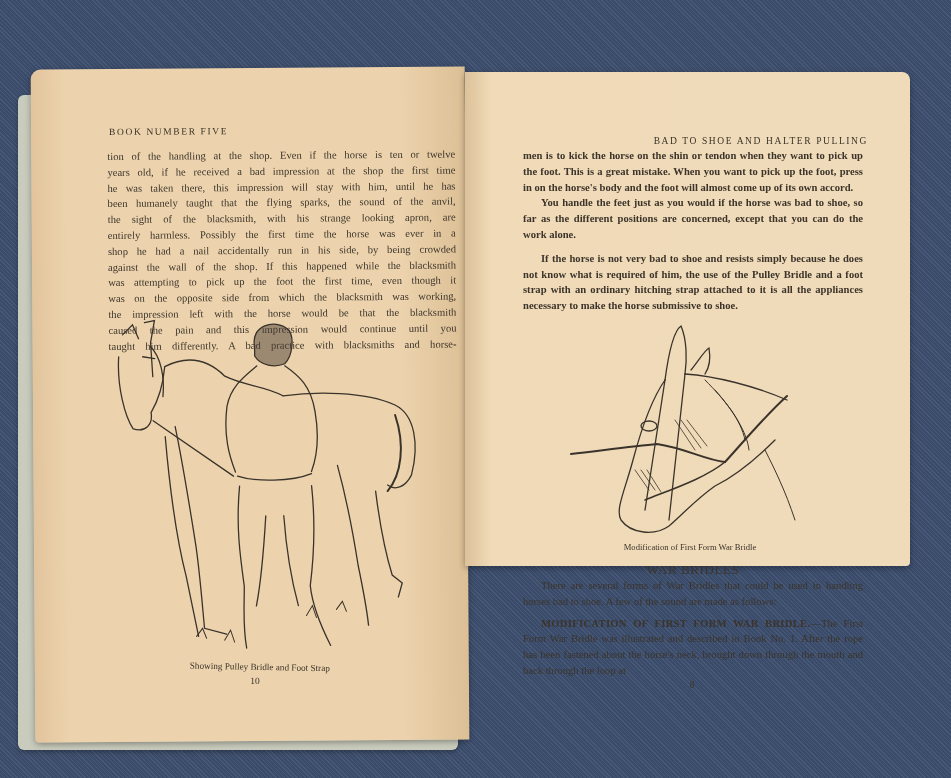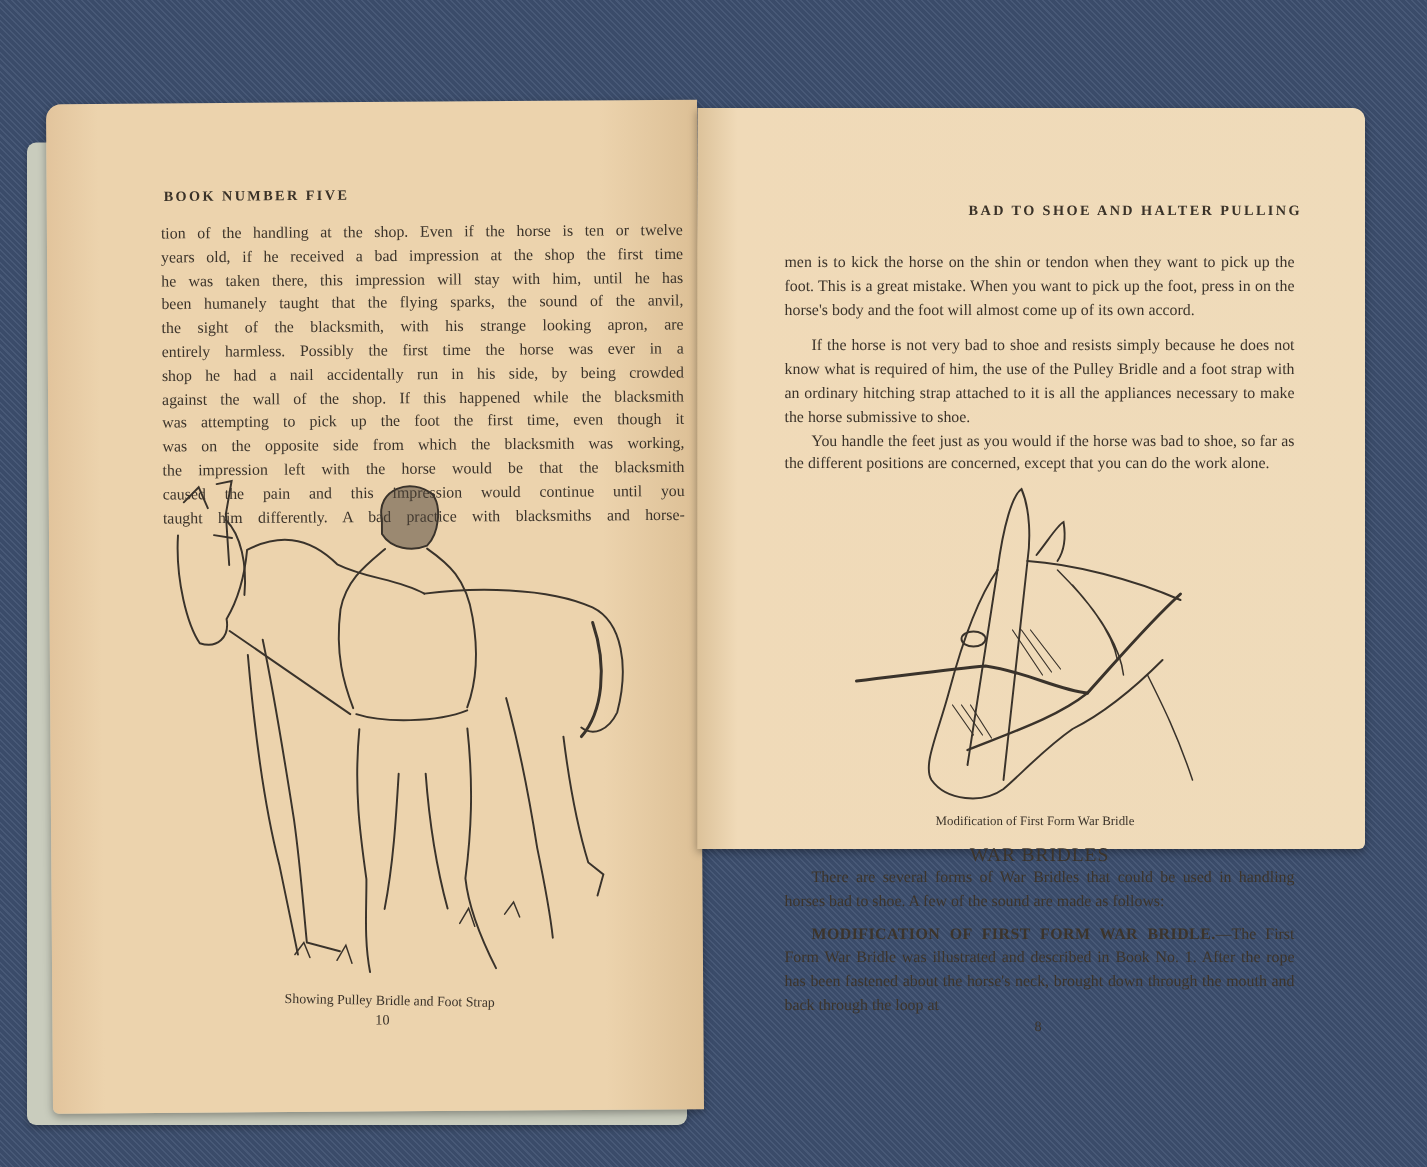--- a/index.html
+++ b/index.html
@@ -23,21 +23,21 @@
     border-radius:10px 0 0 4px;
     background: linear-gradient(90deg, #e2c49c 0%, #ecd3ad 8%, #ecd3ad 85%, #dcbf95 100%);
     transform: rotate(-0.4deg);
   }
   .page-right {
     left:465px; top:72px; width:445px; height:494px;
     border-radius:0 8px 4px 0;
     background: linear-gradient(90deg, #dcc29a 0%, #f0dab8 6%, #efdbba 100%);
   }
   .running-head {
-    position:absolute; font-size:9.5px; letter-spacing:1.6px; font-weight:bold; color:#3a3228;
+    position:absolute; font-size:9.5px; letter-spacing:1.6px; font-weight:normal; color:#3a3228;
   }
   .text {
     position:absolute; font-size:10.6px; line-height:15.8px; color:#3c342b; text-align:justify;
   }
   .text p { margin:0; }
   .text p.indent { text-indent:18px; }
   .caption { position:absolute; font-size:9.2px; color:#3c342b; text-align:center; }
   .pagenum { position:absolute; font-size:9.5px; color:#3c342b; text-align:center; }
   .heading { position:absolute; font-size:13px; letter-spacing:0.6px; color:#3c342b; text-align:center; }
   .illus { position:absolute; }
@@ -97,24 +97,24 @@
     </svg>
   </div>
 
   <div class="caption" style="left:130px; top:594px; width:190px; transform:rotate(1.5deg);">Showing Pulley Bridle and Foot Strap</div>
   <div class="pagenum" style="left:205px; top:608px; width:30px;">10</div>
 </div>
 
 <div class="page page-right">
   <div class="running-head" style="right:42px; top:64px;">BAD TO SHOE AND HALTER PULLING</div>
 
-  <div class="text" style="left:58px; top:96px; width:340px;">
+  <div class="text" style="left:58px; top:76px; width:340px;font-weight:bold;">
     <p>men is to kick the horse on the shin or tendon when they want to pick up the foot.  This is a great mistake.  When you want to pick up the foot, press in on the horse's body and the foot will almost come up of its own accord.</p>
+    <p class="indent">You handle the feet just as you would if the horse was bad to shoe, so far as the different positions are concerned, except that you can do the work alone.</p>
     <p class="indent" style="margin-top:8px;">If the horse is not very bad to shoe and resists simply because he does not know what is required of him, the use of the Pulley Bridle and a foot strap with an ordinary hitching strap attached to it is all the appliances necessary to make the horse submissive to shoe.</p>
-    <p class="indent">You handle the feet just as you would if the horse was bad to shoe, so far as the different positions are concerned, except that you can do the work alone.</p>
   </div>
 
   <div class="illus" style="left:100px; top:248px; width:250px; height:222px;">
     <svg viewBox="0 0 250 222" fill="none" stroke="#3a332b" stroke-width="1.3" stroke-linecap="round">
 
       <path d="M100 60 C104 30 110 10 116 6 C122 20 122 40 120 54"></path>
       <path d="M126 50 C134 40 140 30 144 28 C146 40 144 48 140 54"></path>
 
       <path d="M100 60 C86 80 76 110 68 140 C60 170 50 190 56 200 C66 214 90 216 104 206 C116 196 130 180 150 166 C170 156 190 140 210 120"></path>
       <path d="M120 54 C150 56 190 66 222 80"></path>

